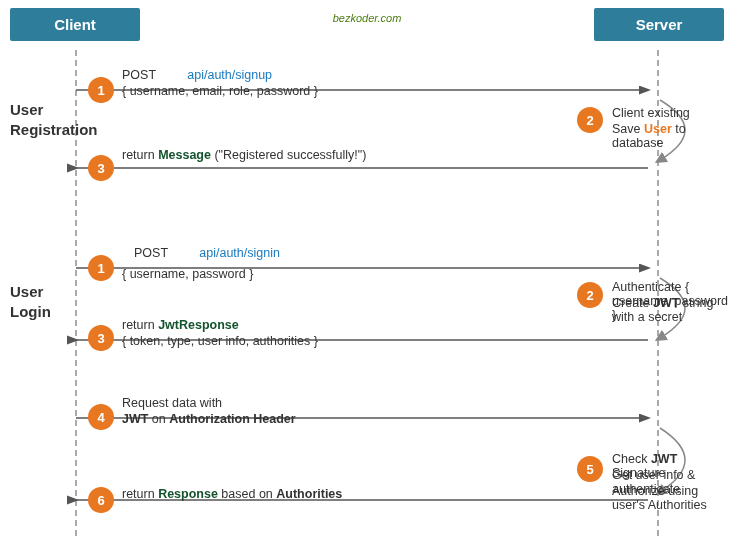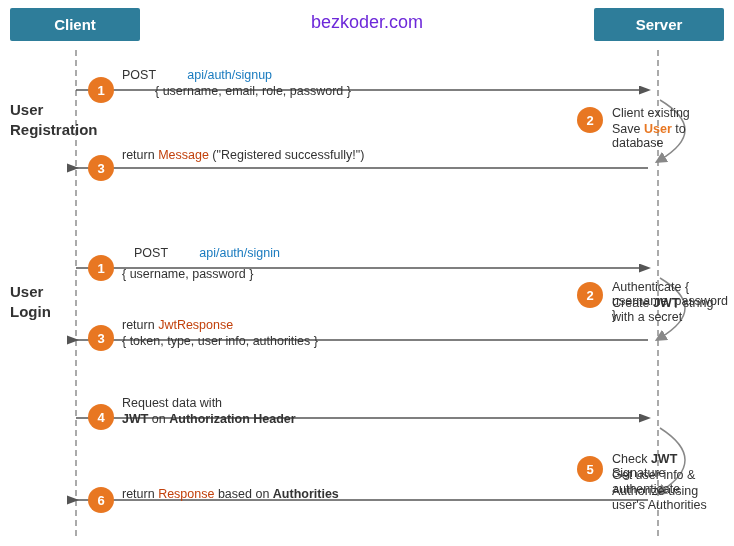--- a/index.html
+++ b/index.html
@@ -17,22 +17,23 @@
       height: 546px;
       position: relative;
       background: #fff;
     }
 
     .watermark {
       position: absolute;
       top: 12px;
       left: 50%;
       transform: translateX(-50%);
-      color: #6d28d9;
-      font-size: 18px;
+      color: #4d7c0f;
+      font-size: 11px;
+      font-style: italic;
     }
 
     
     .col-header {
       position: absolute;
       top: 8px;
       width: 130px;
       background: #2e7d9a;
       color: #fff;
       text-align: center;
@@ -79,21 +80,21 @@
       justify-content: center;
       position: absolute;
       z-index: 10;
     }
 
     .msg-text {
       position: absolute;
       font-size: 12.5px;
       color: #333;
     }
-    .highlight-green { color: #c2410c; font-weight: normal; }
+    .highlight-green { color: #14532d; font-weight: bold; }
     .highlight-blue { color: #1a7bbf; margin-left: 28px; }
     .highlight-orange { color: #e87722; font-weight: bold; }
     .bold { font-weight: bold; text-align: center; }
 
     svg.arrows-svg {
       position: absolute;
       top: 0;
       left: 0;
       width: 100%;
       height: 100%;
@@ -146,21 +147,21 @@
     </defs>
   </svg>
 
   <div class="section-label" style="top:100px;">User<br>Registration</div>
 
   <div class="step-circle" style="top:77px; left:88px;">1</div>
 
   <div class="msg-text" style="top:68px; left:122px;">
     POST <span class="highlight-blue">api/auth/signup</span>
   </div>
-  <div class="msg-text" style="top:84px; left:122px;margin-left:33px;">
+  <div class="msg-text" style="top:84px; left:122px;">
     { username, email, role, password }
   </div>
 
   <div class="step-circle" style="top:107px; left:577px;">2</div>
 
   <div class="msg-text" style="top:106px; left:612px;">Client existing</div>
   <div class="msg-text" style="top:122px; left:612px;">
     Save <span class="highlight-orange">User</span> to database
   </div>
 

